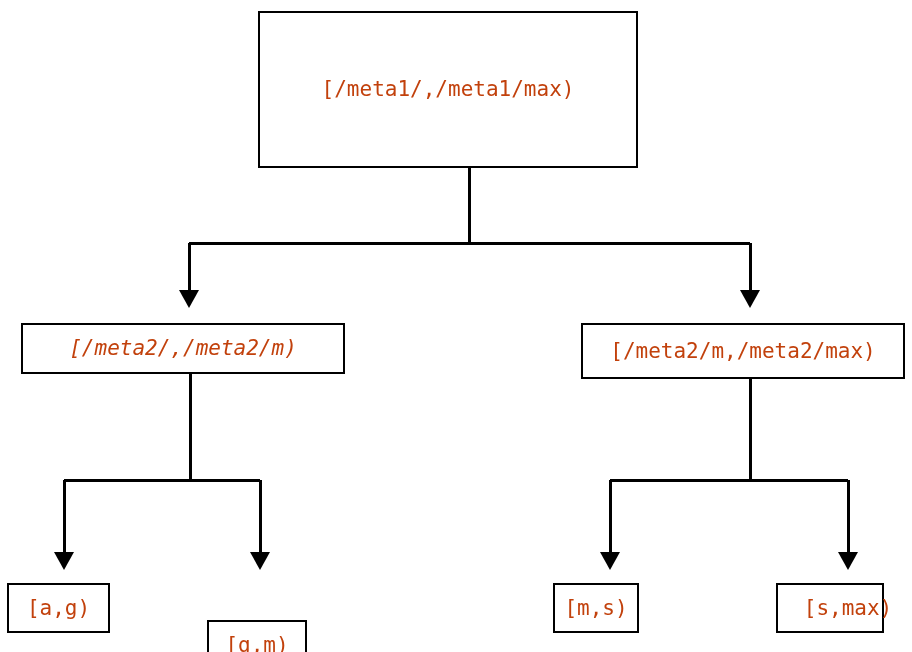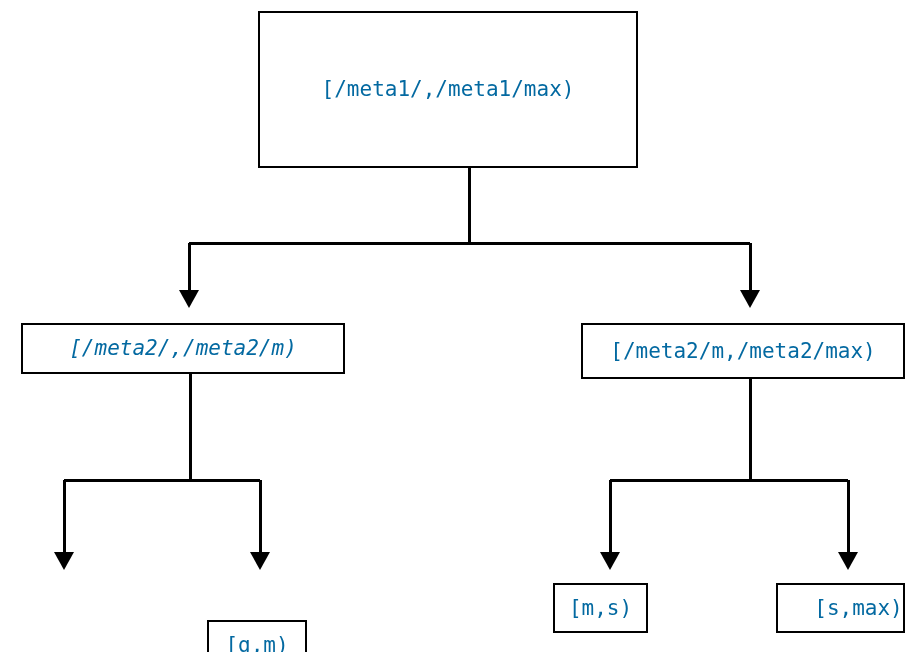--- a/index.html
+++ b/index.html
@@ -25,36 +25,36 @@
     pointer-events: none;
   }
   .node {
     position: absolute;
     box-sizing: border-box;
     border: 2px solid #000000;
     background: #ffffff;
     display: flex;
     align-items: center;
     justify-content: center;
-    color: #0369a1;
+    color: #c2410c;
     white-space: pre;
     line-height: 1;
   }
   .node-label {
     display: block;
     white-space: pre;
   }
   .node-root   { left: 258px; top: 11px;  width: 380px; height: 157px; font-size: 21px; }
   .node-mid-l  { left: 21px;  top: 323px; width: 324px; height: 51px;  font-size: 21px; font-style: italic; }
   .node-mid-r  { left: 581px; top: 323px; width: 324px; height: 56px;  font-size: 21px; }
   .node-leaf   { height: 50px; top: 583px; font-size: 21px; }
   .node-leaf-1 { left: 7px;   width: 103px; }
   .node-leaf-2 { left: 207px; width: 100px; margin-top: 37px; }
-  .node-leaf-3 { left: 553px; width: 95px; }
-  .node-leaf-4 { left: 776px; width: 129px; padding-left: 36px; }
+  .node-leaf-3 { left: 553px; width: 86px; }
+  .node-leaf-4 { left: 776px; width: 108px; padding-left: 36px; }
 </style>
 </head>
 <body>
 
 <div id="canvas">
 
   <svg id="edges" viewBox="0 0 912 652" width="912" height="652" xmlns="http://www.w3.org/2000/svg">
     <g fill="none" stroke="#000000" stroke-width="3" shape-rendering="crispEdges">
 
       <path d="M 469 168 L 469 243"></path>
@@ -88,20 +88,23 @@
   </div>
 
   <div class="node node-mid-l">
     <span class="node-label">[/meta2/,/meta2/m)</span>
   </div>
 
   <div class="node node-mid-r">
     <span class="node-label">[/meta2/m,/meta2/max)</span>
   </div>
 
+  <div class="node node-leaf node-leaf-1">
+    <span class="node-label">[a,g)</span>
+  </div>
 
   <div class="node node-leaf node-leaf-2">
     <span class="node-label">[g,m)</span>
   </div>
 
   <div class="node node-leaf node-leaf-3">
     <span class="node-label">[m,s)</span>
   </div>
 
   <div class="node node-leaf node-leaf-4">

